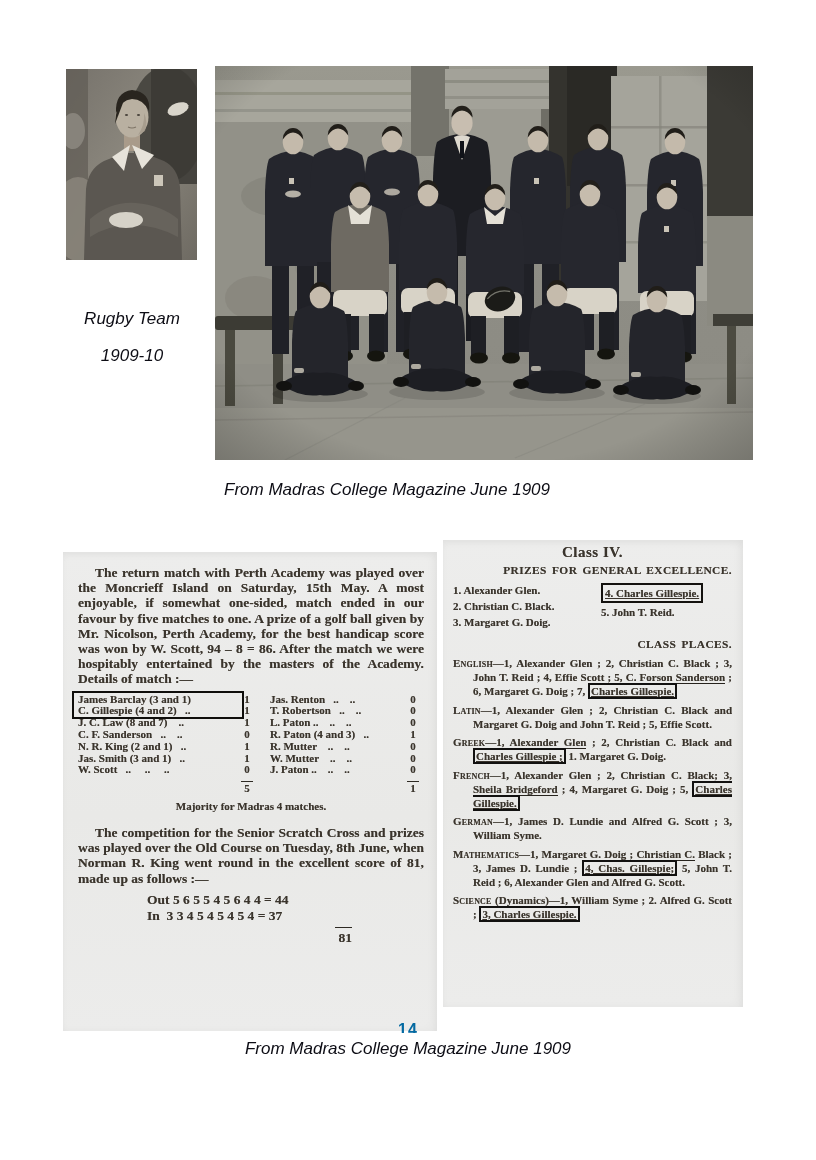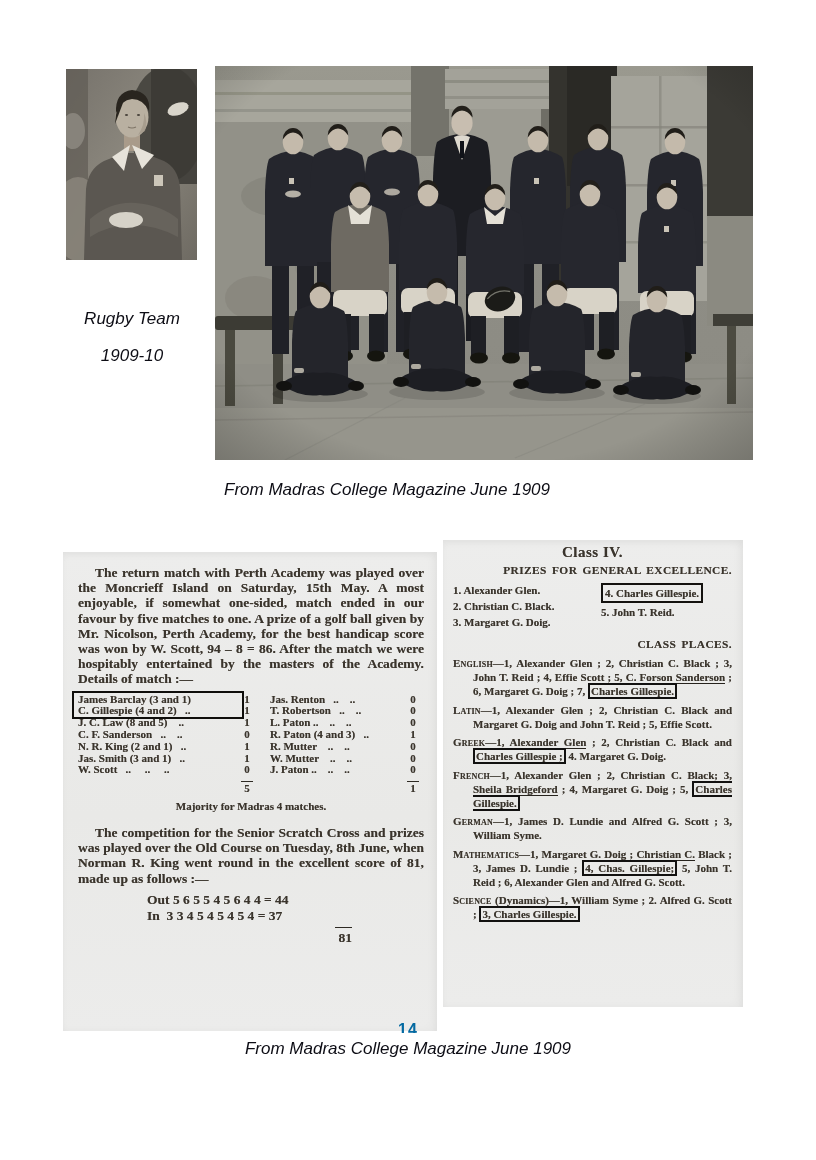--- a/index.html
+++ b/index.html
@@ -26,21 +26,21 @@
         background:linear-gradient(180deg,#ededec,#e9e9e7 55%,#ececeb);
         font-family:"Liberation Serif","DejaVu Serif",serif;font-weight:700;
         text-shadow:0 0 .6px rgba(58,52,44,.55);
         box-shadow:inset -4px 0 8px rgba(0,0,0,.035), inset 0 4px 6px rgba(0,0,0,.03);}
   .clip-left{left:63px;top:552px;width:374px;height:479px;padding:13px 13px 0 15px;}
   .clip-right{left:443px;top:540px;width:300px;height:467px;padding:4px 11px 0 10px;}
 
   .para{font-size:13.5px;line-height:15.2px;text-align:justify;margin:0 0 6px;}
   .indent{text-indent:17px;}
   .u{border-bottom:1.5px solid #2e2a23;}
-  .hl{border:2px solid #14120f;padding:0 2px;}
+  .hl{border:2px solid #14120f;padding:0 2px;text-decoration:underline;}
 
   
   .mtable{position:relative;margin:7px 0 0;font-size:11px;line-height:11.8px;}
   .mrow{display:flex;}
   .mn{white-space:pre;width:158px;overflow:hidden;}
   .mr2{flex:1;width:auto;margin-left:12px;}
   .ms{width:22px;text-align:center;}
   .hlbox{position:absolute;left:-6px;top:-3px;width:172px;height:28px;
          border:2px solid #0f0e0b;pointer-events:none;}
   .mtotals{margin-top:2px;}
@@ -256,21 +256,21 @@
           <span class="mn mr2">Jas. Renton   ..    ..</span>
           <span class="ms">0</span>
       </div>
       <div class="mrow">
         <span class="mn">C. Gillespie (4 and 2)   ..</span>
           <span class="ms">1</span>
           <span class="mn mr2">T. Robertson   ..    ..</span>
           <span class="ms">0</span>
       </div>
       <div class="mrow">
-        <span class="mn">J. C. Law (8 and 5)    ..</span>
+        <span class="mn">J. C. Law (8 and 7)    ..</span>
           <span class="ms">1</span>
           <span class="mn mr2">L. Paton ..    ..    ..</span>
           <span class="ms">0</span>
       </div>
       <div class="mrow">
         <span class="mn">C. F. Sanderson   ..    ..</span>
           <span class="ms">0</span>
           <span class="mn mr2">R. Paton (4 and 3)   ..</span>
           <span class="ms">1</span>
       </div>
@@ -331,21 +331,21 @@
         <div class="pitem"><span class="hl">4. Charles Gillespie.</span></div>
         <div class="pitem">5. John T. Reid.</div>
       </div>
     </div>
     <div class="c4sub places">CLASS PLACES.</div>
 
     <p class="entry"><span class="sc">English</span><span>—1, Alexander Glen ; 2, Christian C. Black ; 3, John T. Reid ; 4, Effie Scott ; 5, </span><span class="u">C. Forson Sanderson</span><span> ; 6, Margaret G. Doig ; 7, </span><span class="hl">Charles Gillespie.</span></p>
 
     <p class="entry"><span class="sc">Latin</span><span>—1, Alexander Glen ; 2, Christian C. Black and Margaret G. Doig and John T. Reid ; 5, Effie Scott.</span></p>
 
-    <p class="entry"><span class="sc">Greek</span><span>—</span><span class="u">1, Alexander Glen</span><span> ; 2, Christian C. Black and </span><span class="hl">Charles Gillespie ;</span><span> 4. Margaret G. Doig.</span></p>
+    <p class="entry"><span class="sc">Greek</span><span>—</span><span class="u">1, Alexander Glen</span><span> ; 2, Christian C. Black and </span><span class="hl">Charles Gillespie ;</span><span> 1. Margaret G. Doig.</span></p>
 
     <p class="entry"><span class="sc">French</span><span>—1, Alexander Glen ; 2, Christian C. Black; 3, </span><span class="u">Sheila Bridgeford</span><span> ; 4, Margaret G. Doig ; 5, </span><span class="hl">Charles Gillespie.</span></p>
 
     <p class="entry"><span class="sc">German</span><span>—1, James D. Lundie and Alfred G. Scott ; 3, William Syme.</span></p>
 
     <p class="entry"><span class="sc">Mathematics</span><span>—1, Margaret G. </span><span class="u">Doig ; Christian C.</span><span> Black ; 3, James D. Lundie ; </span><span class="hl">4, Chas. Gillespie;</span><span> 5, John T. Reid ; 6, Alexander Glen and Alfred G. Scott.</span></p>
 
     <p class="entry"><span class="sc">Science</span><span> (Dynamics)—1, William Syme ; 2. Alfred G. Scott ; </span><span class="hl">3, Charles Gillespie.</span></p>
   </div>
 

